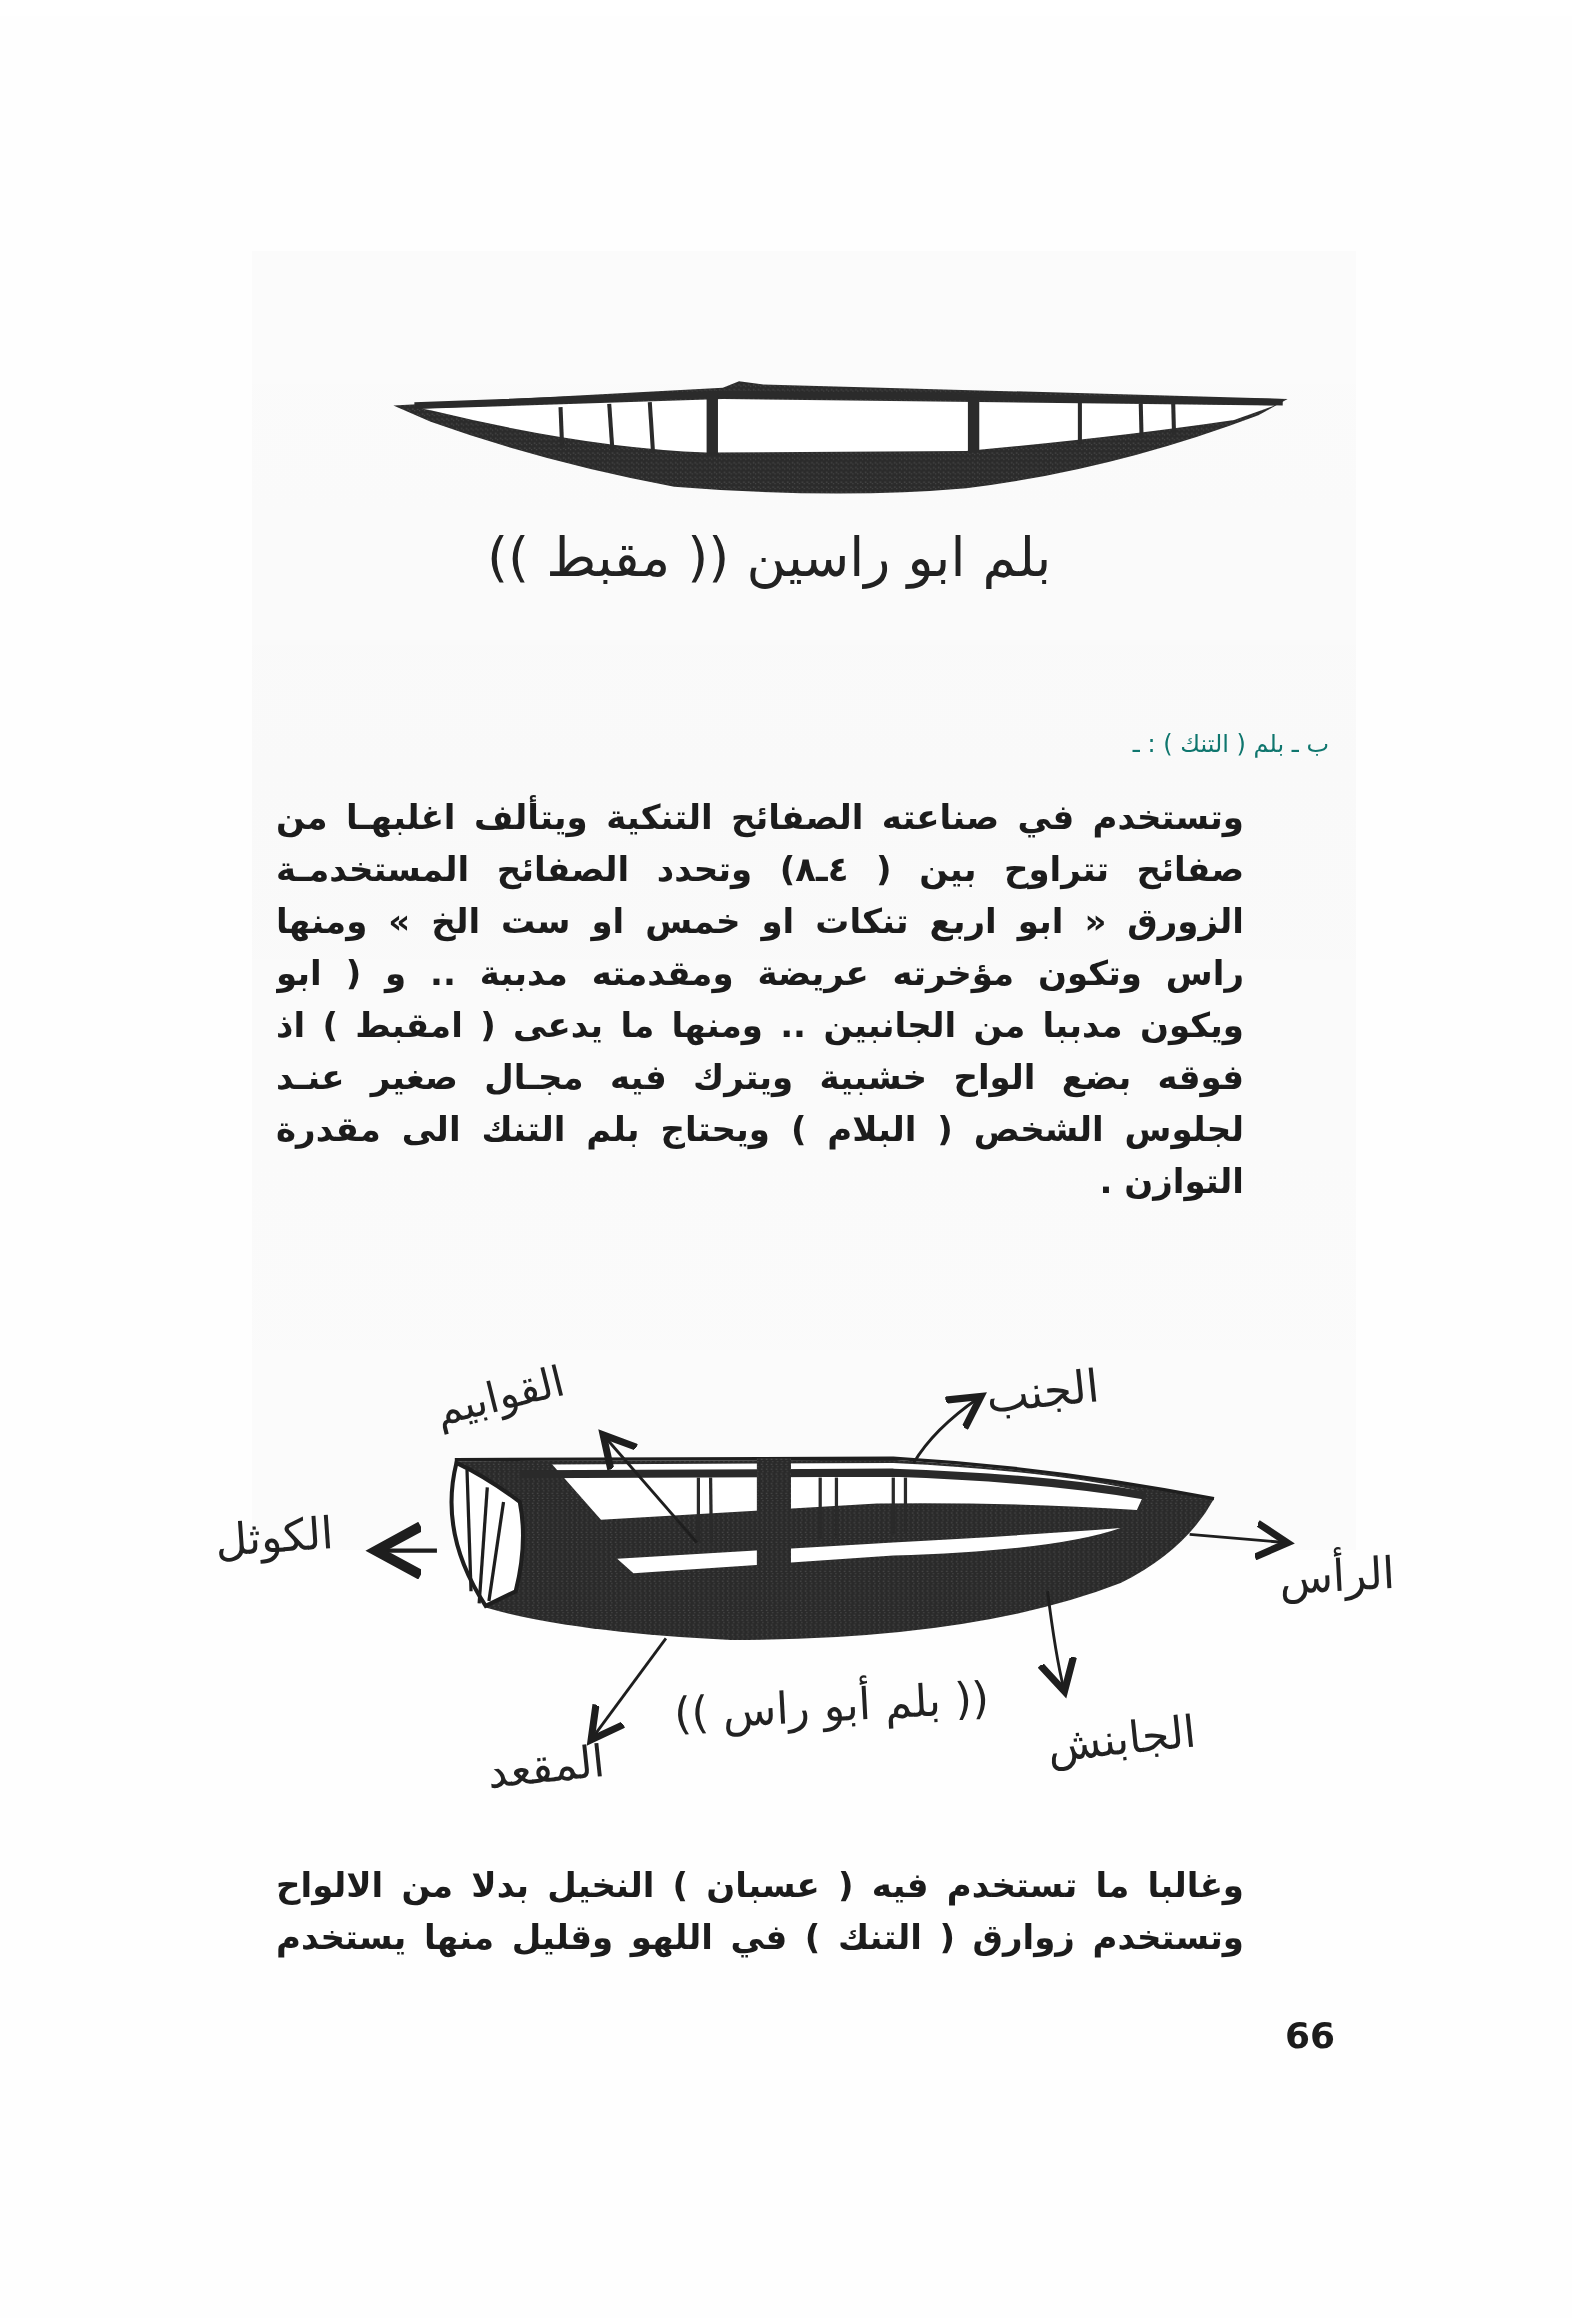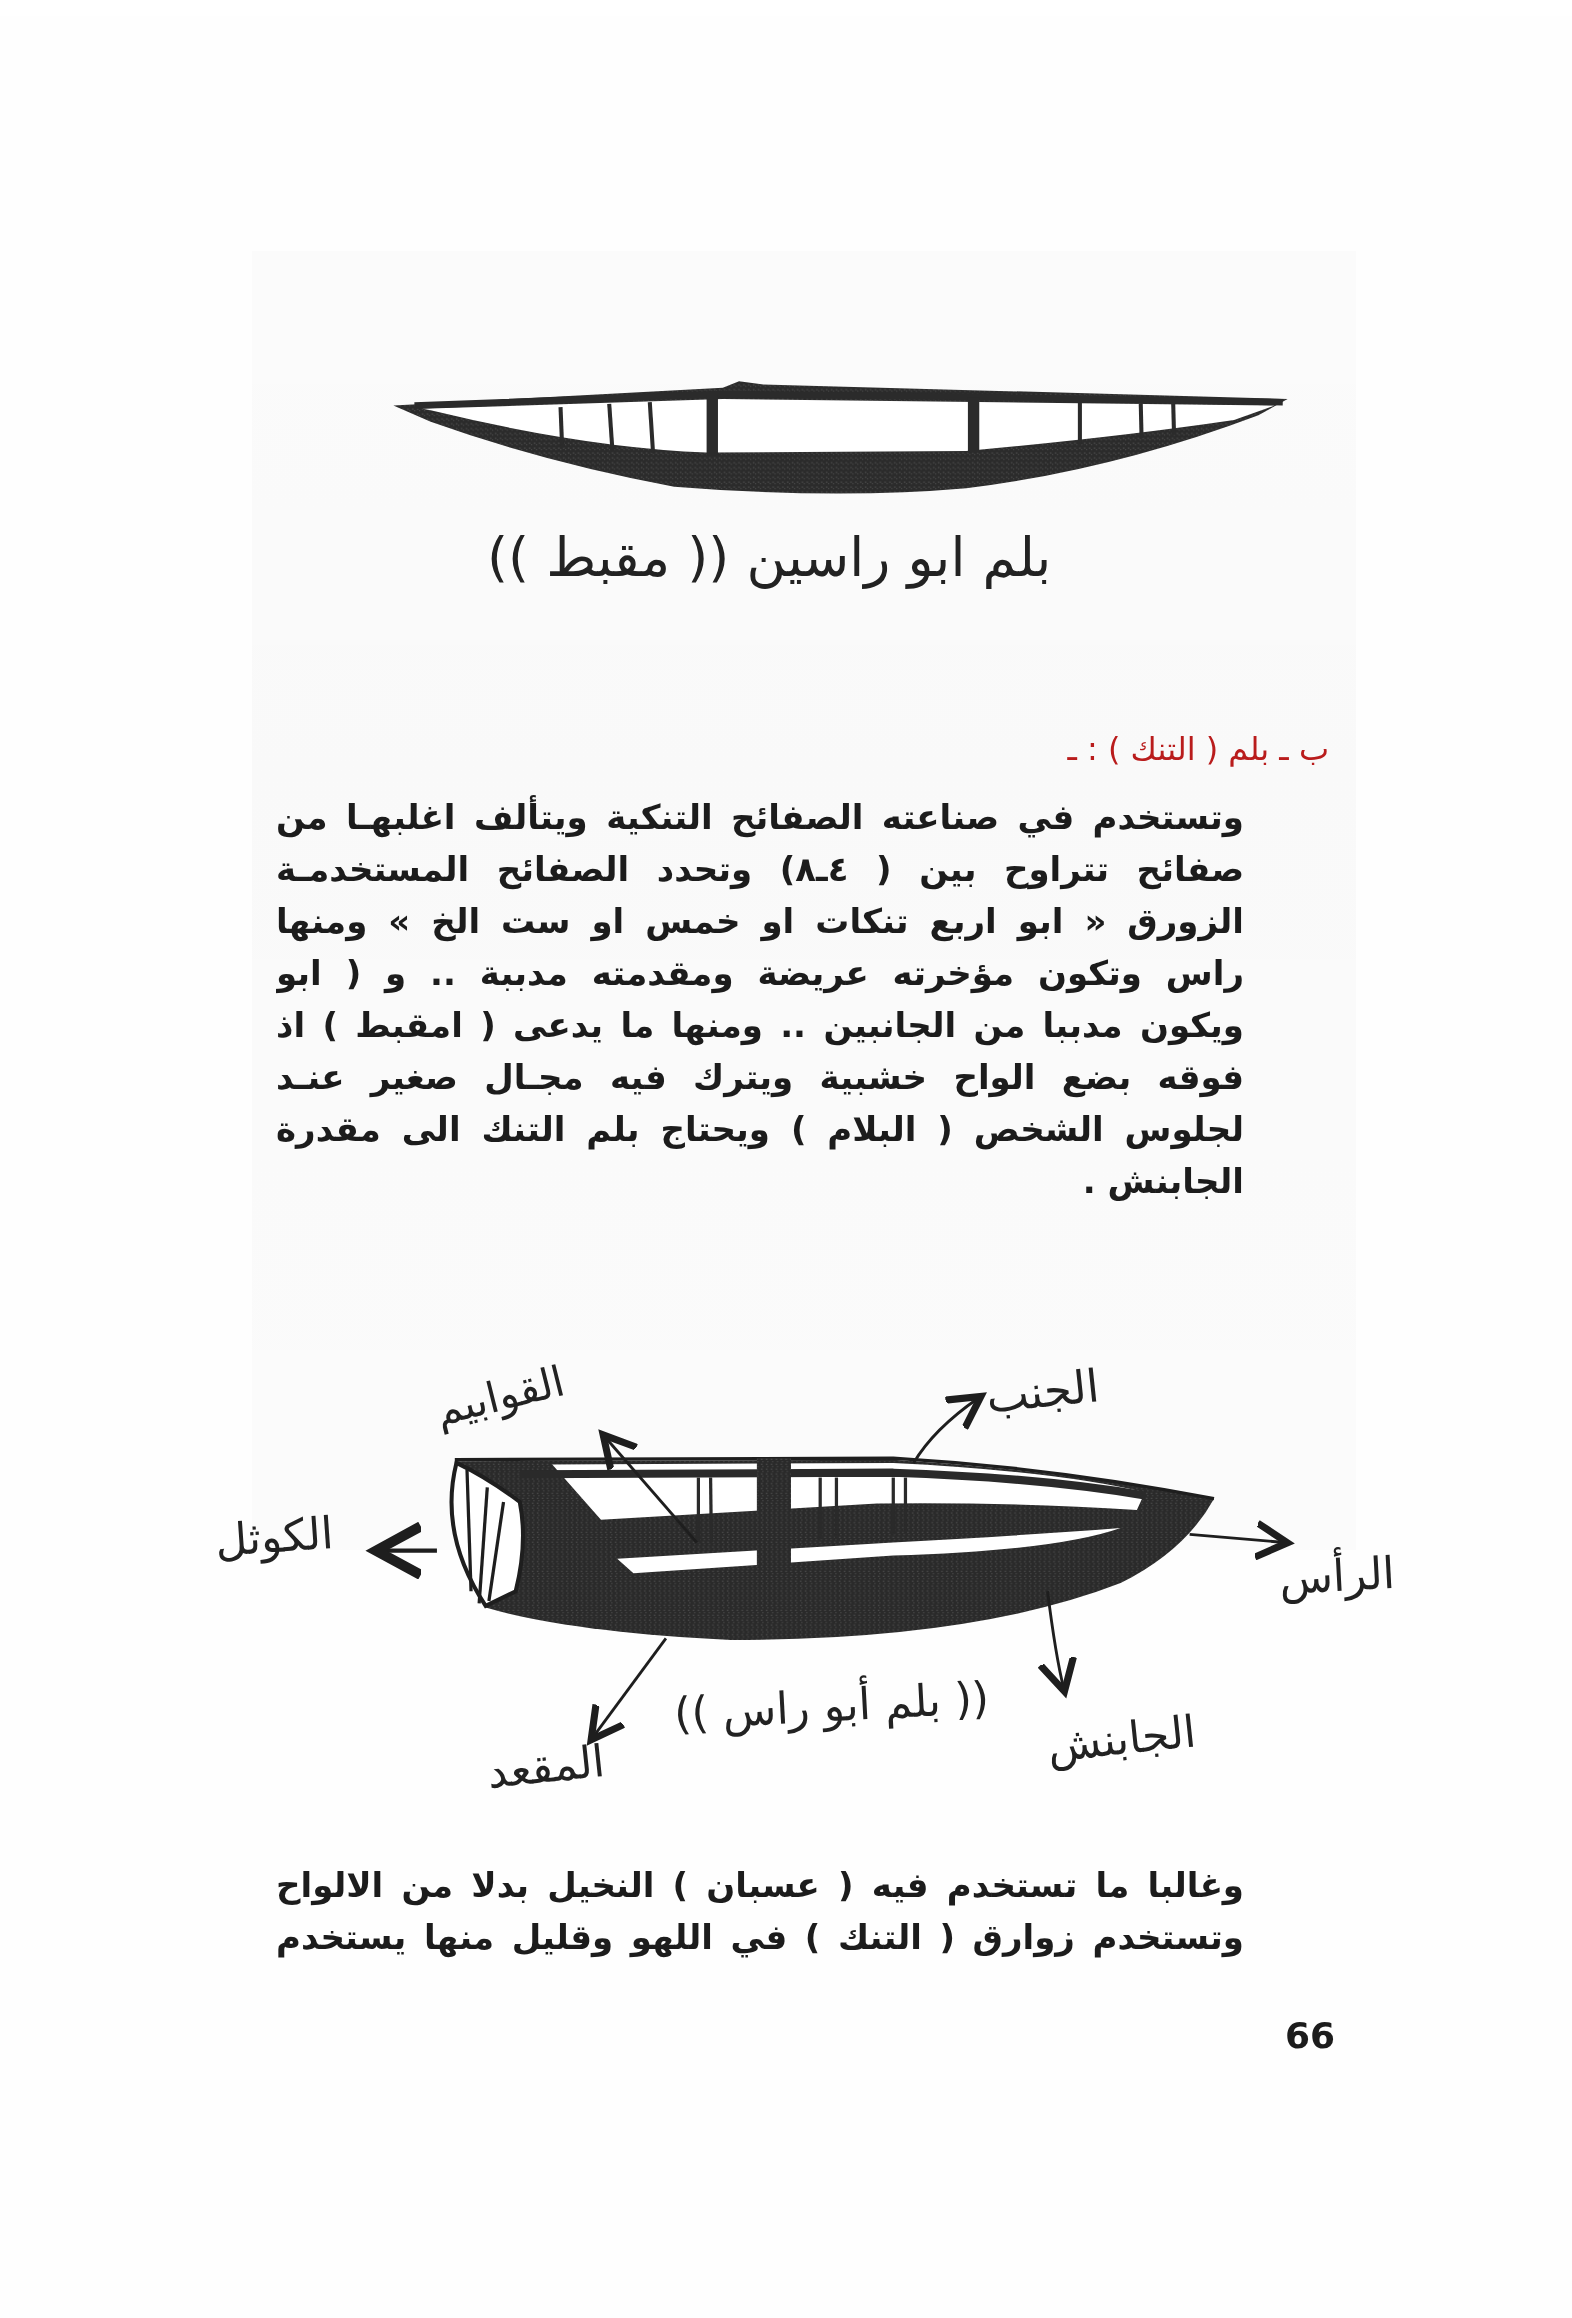--- a/index.html
+++ b/index.html
@@ -6,21 +6,21 @@
     body { width: 1573px; height: 2319px; position: relative; overflow: hidden;
            font-family: "DejaVu Sans", sans-serif; color: #1e1e1e; }
     .page { position: absolute; left: 0; top: 16px; width: 1573px; height: 2309px; background: #fefefe; }
     .bleed { position: absolute; left: 252px; top: 235px; width: 1104px; height: 1299px;
              background: linear-gradient(180deg, rgba(0,0,0,0.012), rgba(0,0,0,0.02) 40%, rgba(0,0,0,0.01)); }
     .figure { position: absolute; }
     .figure svg { display: block; }
     .hand { position: absolute; direction: rtl; font-family: "DejaVu Sans", sans-serif;
             color: #222; white-space: nowrap; font-weight: normal; }
     .heading { position: absolute; right: 244px; top: 714px; direction: rtl;
-               font-family: "DejaVu Sans", sans-serif; font-size: 32px; color: #b91c1c; white-space: nowrap; }
+               font-family: "DejaVu Sans", sans-serif; font-size: 24px; color: #0f766e; white-space: nowrap; }
     .para { position: absolute; left: 276px; width: 968px; direction: rtl; text-align: justify;
             text-align-last: right; font-family: "DejaVu Sans", sans-serif; font-weight: bold;
             font-size: 34px; line-height: 52px; color: #1c1c1c; }
     .para .line { display: block; height: 52px; overflow: hidden; text-align: justify; text-align-last: justify; }
     .para .line.last { text-align-last: right; }
     .page-num { position: absolute; left: 1285px; top: 1999px; font-family: "DejaVu Sans", sans-serif;
                 font-weight: bold; font-size: 36px; color: #1c1c1c; }
   </style>
 </head>
 <body>
@@ -62,21 +62,21 @@
   <div class="heading">ب ـ بلم ( التنك ) : ـ</div>
 
   <div class="para" style="top:775px;">
     <span class="line">وتستخدم في صناعته الصفائح التنكية ويتألف اغلبهـا من عـدة</span>
     <span class="line">صفائح تتراوح بين ( ٤ـ٨) وتحدد الصفائح المستخدمـة تسمية</span>
     <span class="line">الزورق « ابو اربع تنكات او خمس او ست الخ » ومنها تدعى أبو</span>
     <span class="line">راس وتكون مؤخرته عريضة ومقدمته مدببة .. و ( ابو راسين )</span>
     <span class="line">ويكون مدببا من الجانبين .. ومنها ما يدعى ( امقبط ) اذ تثبت</span>
     <span class="line">فوقه بضع الواح خشبية ويترك فيه مجـال صغير عنـد الوسـط</span>
     <span class="line">لجلوس الشخص ( البلام ) ويحتاج بلم التنك الى مقدرة فائقة في</span>
-    <span class="line last">الجابنش .</span>
+    <span class="line last">التوازن .</span>
   </div>
 
   <div class="figure" style="left:0; top:0;">
     <svg width="1573" height="2319" viewBox="0 0 1937 2856" style="position:absolute; left:0; top:0;">
       <defs>
         <pattern id="grain2" width="6" height="6" patternUnits="userSpaceOnUse">
           <rect width="6" height="6" fill="#2a2a2a"></rect>
           <rect x="1" y="1" width="2" height="1" fill="#585858"></rect>
           <rect x="3" y="4" width="1" height="1" fill="#6a6a6a"></rect>
         </pattern>

